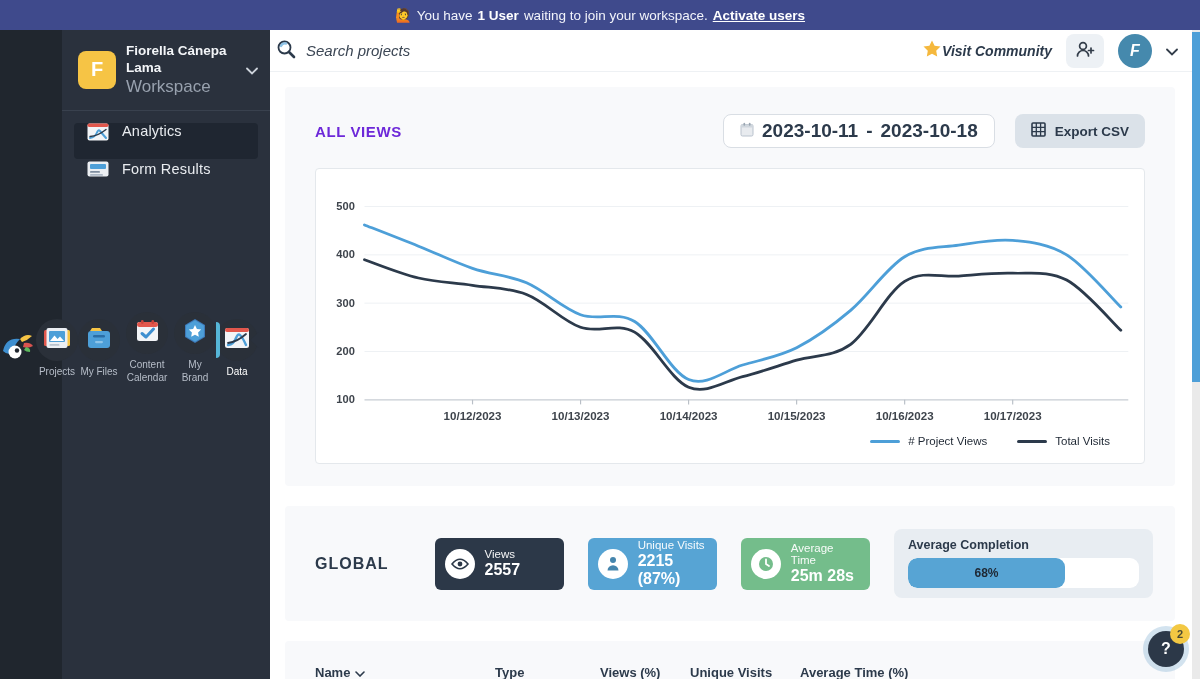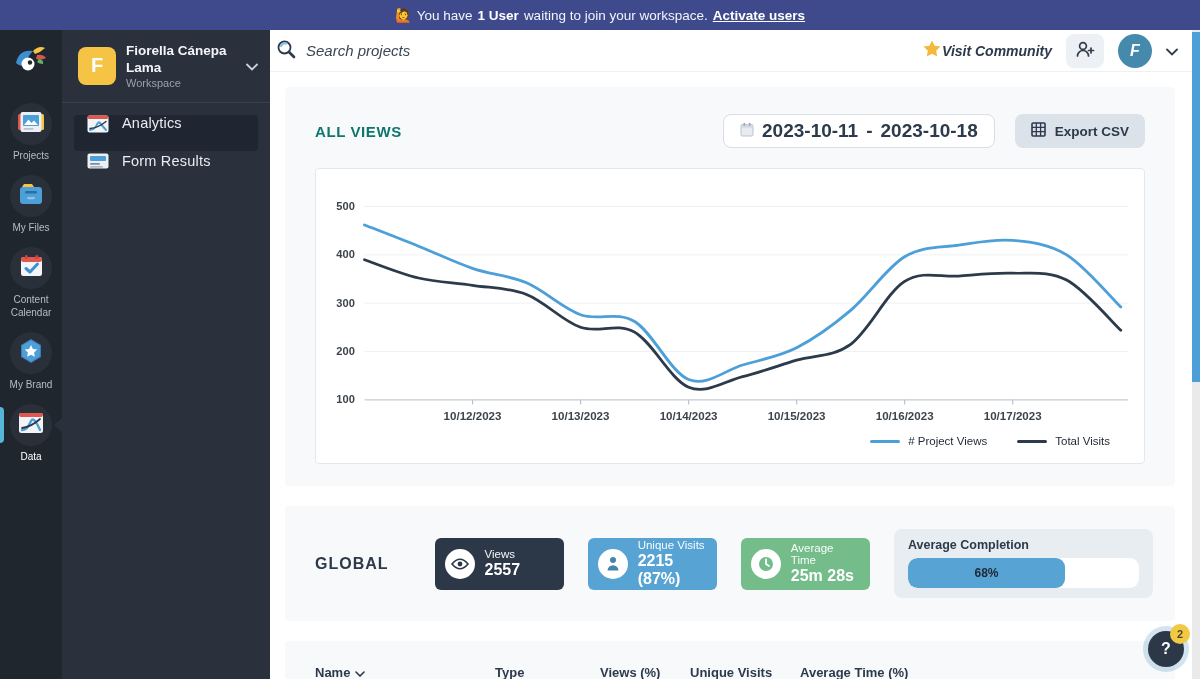--- a/index.html
+++ b/index.html
@@ -6,37 +6,37 @@
   html,body { width:1200px; height:679px; overflow:hidden; font-family:"Liberation Sans", sans-serif; background:#fff; }
 
   
   .banner { height:30px; background:#3f4a8c; color:#f2f4fb; display:flex; align-items:center; justify-content:center; gap:5px; font-size:13.5px; }
   .banner b { font-weight:700; color:#fff; }
   .banner .banner-link { font-weight:700; color:#fff; text-decoration:underline; cursor:pointer; }
 
   .app { display:flex; height:649px; }
 
   
-  .rail { width:62px; background:#20262e; display:flex; flex-direction:column; align-items:center; position:relative; flex-shrink:0; }
+  .rail { width:62px; background:#20262e; display:flex; flex-direction:row; align-items:center; position:relative; flex-shrink:0; }
   .rail-logo { margin:13px 0 26px; }
   .rail-item { position:relative; width:62px; display:flex; flex-direction:column; align-items:center; margin-bottom:13px; cursor:pointer; }
   .rail-icon-wrap { width:42px; height:42px; border-radius:50%; background:#2a3039; display:flex; align-items:center; justify-content:center; }
   .rail-label { font-size:10px; color:#b6bdc8; margin-top:4px; text-align:center; line-height:1.3; }
   .rail-item.active .rail-label { color:#fff; }
   .active-bar { position:absolute; left:0; top:3px; width:4px; height:36px; background:#56b6d8; border-radius:0 4px 4px 0; }
   .active-notch { position:absolute; right:-1px; top:13px; width:0; height:0; border-top:8px solid transparent; border-bottom:8px solid transparent; border-right:9px solid #2a313d; }
   .rail-spacer { flex:1; }
   .rail-item.trash { margin-bottom:10px; }
 
   
   .subbar { width:208px; background:#2a313d; flex-shrink:0; color:#e9ecf0; }
   .ws-header { display:flex; align-items:center; gap:10px; padding:13px 12px 13px 16px; border-bottom:1px solid #39414e; cursor:pointer; }
   .ws-avatar { width:38px; height:38px; border-radius:8px; background:#f6c445; color:#fff; font-size:20px; font-weight:700; display:flex; align-items:center; justify-content:center; flex-shrink:0; }
   .ws-name { font-size:13.5px; font-weight:700; color:#f3f5f8; line-height:1.25; }
-  .ws-sub { font-size:11px; color:#98a1ae; }
+  .ws-sub { font-size:17px; color:#98a1ae; }
   .ws-chevron { margin-left:auto; }
   .menu { padding:12px 12px; }
   .menu-item { display:flex; gap:13px; height:36px; padding:0 13px; border-radius:4px; cursor:pointer; margin-bottom:2px; }
   .menu-item.active { background:#1f2631; }
   .menu-label { font-size:14.5px; color:#e9ecf0; letter-spacing:.2px; }
 
   
   .main { flex:1; display:flex; flex-direction:column; background:#fff; position:relative; overflow:hidden; }
   .topbar { height:42px; display:flex; align-items:center; padding:0 22px 0 6px; border-bottom:1px solid #eef1f4; flex-shrink:0;font-style:italic; }
   .search { display:flex; align-items:center; gap:10px; flex:1; cursor:text; }
@@ -47,21 +47,21 @@
   .adduser-btn { width:38px; height:34px; background:#edf1f5; border:none; border-radius:8px; display:flex; align-items:center; justify-content:center; cursor:pointer; }
   .user-avatar { width:34px; height:34px; border-radius:50%; background:#4589ad; color:#fff; font-weight:700; font-size:16px; display:flex; align-items:center; justify-content:center; cursor:pointer; }
   .user-chevron { cursor:pointer; }
 
   .content { flex:1; padding:15px 25px 0 15px; overflow:hidden; }
   .section { background:#f8f9fb; border-radius:4px; }
 
   
   .sec-views { padding:0 0 22px; margin-bottom:20px; }
   .views-header { display:flex; align-items:center; padding:27px 30px 20px; }
-  .views-title { font-size:15px; font-weight:700; color:#0f766e; letter-spacing:.6px;text-align:right; }
+  .views-title { font-size:15px; font-weight:700; color:#6d28d9; letter-spacing:.6px;text-align:right; }
   .views-controls { margin-left:auto; display:flex; gap:20px; }
   .datepicker { background:#fff; border:1px solid #d9dee4; border-radius:8px; height:34px; display:flex; align-items:center; gap:8px; padding:0 16px; cursor:pointer; }
   .datepicker span { font-size:19px; font-weight:700; color:#2c3a4b; }
   .date-sep { color:#6b7684; }
   .export-btn { background:#dbe2e9; border:none; border-radius:8px; height:34px; display:flex; align-items:center; gap:9px; padding:0 16px; cursor:pointer; }
   .export-label { font-size:13.5px; font-weight:700; color:#2c3a4b; }
   .chart-card { margin:0 30px; background:#fff; border:1px solid #e4e8ec; border-radius:4px; padding:12px 8px 4px; }
   .chart-card svg.chart { display:block; width:100%; height:248px; }
   .legend { display:flex; justify-content:flex-end; gap:30px; padding:6px 26px 12px 0; align-items:center; }
   .legend-item { display:flex; align-items:center; gap:8px; }

